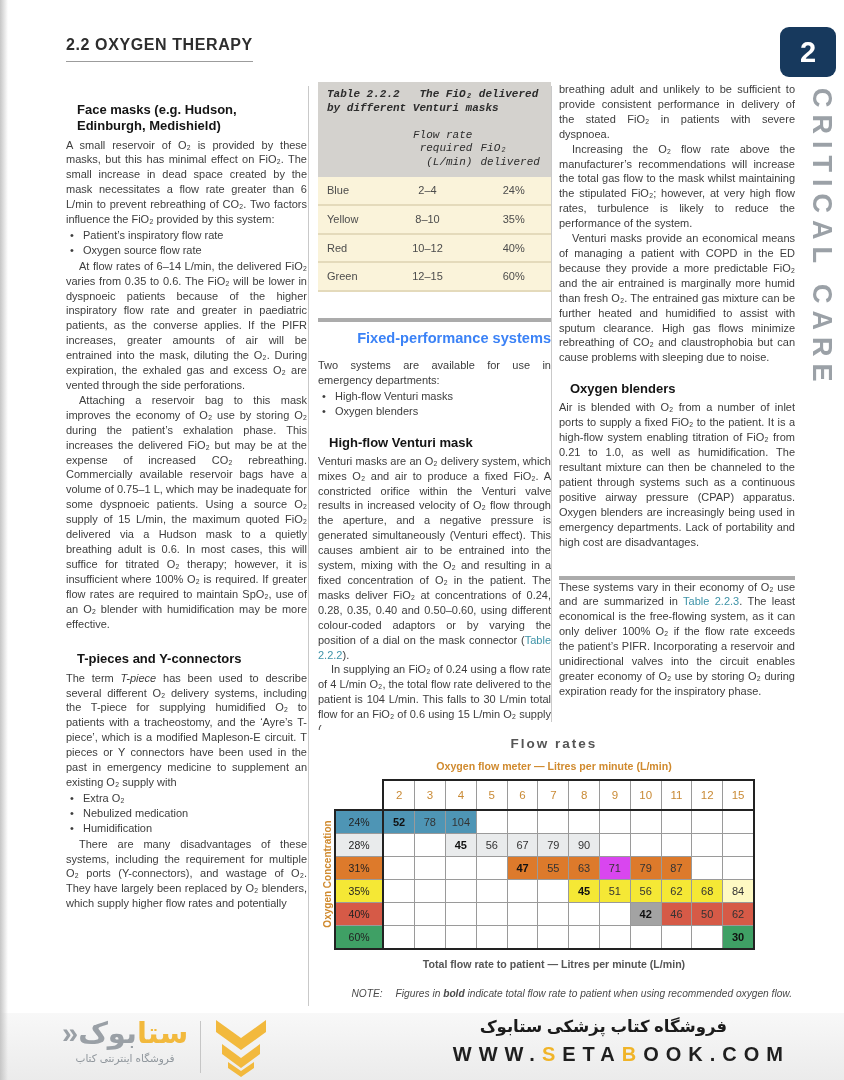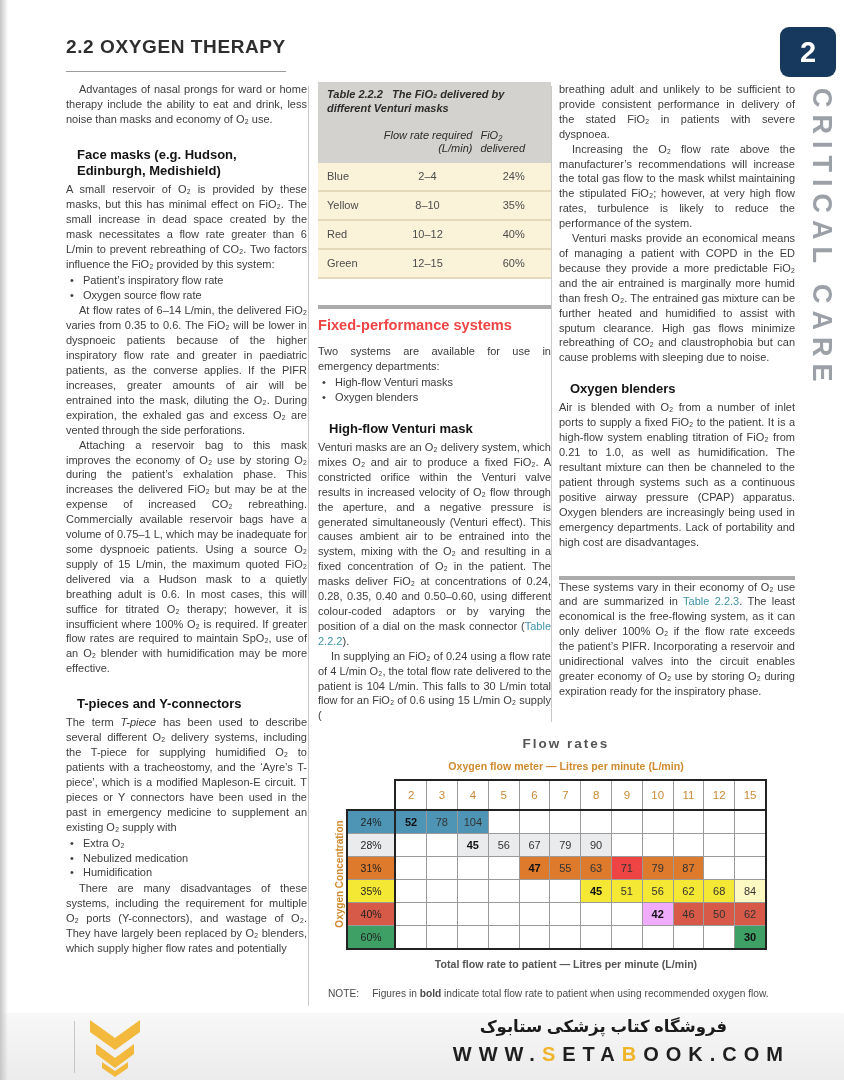--- a/index.html
+++ b/index.html
@@ -4,77 +4,77 @@
 <style>
   html,body{margin:0;padding:0;}
   body{
     width:844px;height:1080px;position:relative;overflow:hidden;background:#ffffff;
     font-family:"Liberation Sans","DejaVu Sans",sans-serif;color:#3d3d3d;
   }
   .edge-left{position:absolute;left:0;top:0;width:8px;height:1080px;
     background:linear-gradient(90deg,#c6c6c6,rgba(255,255,255,0));z-index:5;}
   
   .page-header{position:absolute;left:66px;top:36px;z-index:2;}
-  .header-title{font-size:19px;font-weight:bold;letter-spacing:.6px;color:#2e2e2e;
-    display:inline-block;padding-bottom:13px;border-bottom:1.5px solid #9c9c9c;}
+  .header-title{font-size:16px;font-weight:bold;letter-spacing:.6px;color:#2e2e2e;
+    display:inline-block;padding-bottom:7px;border-bottom:1.5px solid #9c9c9c;}
   .chapter-badge{position:absolute;left:780px;top:27px;width:56px;height:50px;background:#17395d;
     border-radius:9px;color:#fff;font-size:29px;font-weight:bold;display:flex;align-items:center;justify-content:center;z-index:3;}
   .side-tab{position:absolute;left:837px;top:88px;transform:rotate(90deg);transform-origin:top left;
     font-size:27px;font-weight:bold;color:#9ba1a7;letter-spacing:7px;white-space:nowrap;z-index:2;}
   
   .col{position:absolute;top:82px;font-size:11px;line-height:14.9px;text-align:justify;overflow:hidden;}
   #col1{left:66px;width:241px;height:932px;}
   #col2{left:318px;width:233px;height:648px;}
   #col3{left:559px;width:236px;height:648px;}
   .vdiv{position:absolute;width:1px;background:#c9c9c9;}
   #vdiv1{left:308px;top:86px;height:920px;}
   #vdiv2{left:551px;top:86px;height:636px;}
   p{margin:0;}
   .ind{text-indent:13px;}
   .subhead{font-size:13px;font-weight:bold;color:#141414;margin:20px 11px 3px;line-height:1.25;text-align:left;}
   .subhead.tight{margin-top:16px;}
   .section-rule{height:4px;background:#ababab;margin-top:26px;}
-  .section-head{color:#ef4444;font-size:14.6px;font-weight:bold;margin:8px 0 10px;line-height:1.2;text-align:left;}
+  .section-head{color:#3b82f6;font-size:14.6px;font-weight:bold;margin:8px 0 10px;line-height:1.2;text-align:right;}
   ul.dots{list-style:none;margin:1px 0;padding:0;}
   ul.dots li{padding-left:17px;position:relative;text-align:left;}
   ul.dots li::before{content:"•";position:absolute;left:4px;top:0;color:#3d3d3d;}
   .xref{color:#3e93a8;}
   .it{font-style:italic;}
   
   .t222{width:100%;border-collapse:collapse;margin-bottom:2px;}
   .t222-title{background:#b28e2b;color:#ffffff;font-weight:bold;font-size:11.6px;line-height:1.35;
     padding:6px 9px 7px;text-align:left;}
   .t222 thead td{background:#d4d2ce;font-style:italic;font-size:11px;color:#2c2c2c;
-    padding:6px 4px 7px;vertical-align:bottom;line-height:1.25;}
+    padding:6px 4px 7px;vertical-align:bottom;line-height:1.25;font-family:Liberation Mono, monospace;}
   .t222 tbody td{background:#faf3da;font-size:11px;color:#4c4c4c;padding:6px 4px;border-top:2px solid #e4dabb;}
   .t222 tbody tr:first-child td{border-top:none;}
   .t222 td:first-child{padding-left:9px;width:26%;}
   .t222 td:nth-child(2){text-align:center;width:42%;}
   .t222 td:nth-child(3){text-align:center;width:32%;}
   .t222 tbody{border-bottom:2px solid #e4dabb;}
   
-  #figure{position:absolute;left:328px;top:736px;width:476px;z-index:2;}
+  #figure{position:absolute;left:316px;top:736px;width:476px;z-index:2;}
   .fig-title{text-align:center;font-weight:bold;color:#555;font-size:13.5px;letter-spacing:2px;}
   .fig-xtop{text-align:center;color:#d08a2e;font-weight:bold;font-size:10.6px;margin:9px 0 7px;}
   .grid-wrap{position:relative;margin-left:18px;width:421px;}
   .ylabel{position:absolute;left:-96px;top:88px;width:180px;height:14px;line-height:14px;text-align:center;
     transform:rotate(-90deg);color:#d08a2e;font-weight:bold;font-size:10px;}
   table.flowgrid{border-collapse:collapse;}
   .flowgrid td{border:1px solid #9a9a9a;width:31px;height:22px;text-align:center;font-size:11px;color:#333;padding:0;}
   .flowgrid td.corner{border:none;background:transparent;width:48px;}
   .flowgrid tr:first-child td{height:28px;color:#c98a35;font-size:11.5px;border-top:2px solid #222;border-bottom:2px solid #222;}
   .flowgrid tr:first-child td.corner{border:none;}
   .flowgrid tr:first-child td:nth-child(2){border-left:2px solid #222;}
   .flowgrid td:last-child{border-right:2px solid #222;}
   .flowgrid tr:last-child td{border-bottom:2px solid #222;}
   .flowgrid tr:nth-child(2) td{border-top:2px solid #222;}
   .flowgrid td.rowlabel{border-left:2px solid #222;border-right:2px solid #222;width:48px;font-size:10.5px;color:#222;}
   .flowgrid td.bold{font-weight:bold;color:#111;}
   .fig-xbottom{text-align:center;color:#555;font-size:10.6px;font-weight:600;margin-top:8px;}
-  .fig-note{font-size:10.2px;color:#4a4a4a;margin-top:18px;text-align:left;}
+  .fig-note{font-size:10.2px;color:#4a4a4a;margin-top:18px;text-align:right;font-style:italic;}
   .note-label{margin-right:13px;}
   .fig-caption{font-size:10.8px;margin-top:13px;color:#3c3c3c;text-align:left;}
   .cap-label{font-weight:bold;margin-right:6px;}
   .cap-title{font-weight:bold;}
   .cap-src{color:#4f4f4f;}
   
   .footer-band{position:absolute;left:0;top:1013px;width:844px;height:67px;
     background:linear-gradient(180deg,#f8f8f8,#ebebeb);z-index:4;}
   .brand{position:absolute;left:62px;top:1019px;display:flex;align-items:flex-start;z-index:6;}
   .wordmark-area{text-align:center;}
@@ -100,21 +100,20 @@
 
 <div class="chapter-badge">
   <span>2</span>
 </div>
 <div class="side-tab">CRITICAL CARE</div>
 
 <div class="vdiv" id="vdiv1"></div>
 <div class="vdiv" id="vdiv2"></div>
 
 <div class="col" id="col1">
-  <p class="ind">Advantages of nasal prongs for ward or home therapy include the ability to eat and drink, less noise than masks and economy of O₂ use.</p>
   <div class="subhead">Face masks (e.g. Hudson, Edinburgh, Medishield)</div>
   <p>A small reservoir of O₂ is provided by these masks, but this has minimal effect on FiO₂. The small increase in dead space created by the mask necessitates a flow rate greater than 6 L/min to prevent rebreathing of CO₂. Two factors influence the FiO₂ provided by this system:</p>
   <ul class="dots">
     <li>Patient’s inspiratory flow rate</li>
     <li>Oxygen source flow rate</li>
   </ul>
   <p class="ind">At flow rates of 6–14 L/min, the delivered FiO₂ varies from 0.35 to 0.6. The FiO₂ will be lower in dyspnoeic patients because of the higher inspiratory flow rate and greater in paediatric patients, as the converse applies. If the PIFR increases, greater amounts of air will be entrained into the mask, diluting the O₂. During expiration, the exhaled gas and excess O₂ are vented through the side perforations.</p>
   <p class="ind">Attaching a reservoir bag to this mask improves the economy of O₂ use by storing O₂ during the patient’s exhalation phase. This increases the delivered FiO₂ but may be at the expense of increased CO₂ rebreathing. Commercially available reservoir bags have a volume of 0.75–1 L, which may be inadequate for some dyspnoeic patients. Using a source O₂ supply of 15 L/min, the maximum quoted FiO₂ delivered via a Hudson mask to a quietly breathing adult is 0.6. In most cases, this will suffice for titrated O₂ therapy; however, it is insufficient where 100% O₂ is required. If greater flow rates are required to maintain SpO₂, use of an O₂ blender with humidification may be more effective.</p>
   <div class="subhead">T-pieces and Y-connectors</div>
   <p><span>The term </span><span class="it">T-piece</span><span> has been used to describe several different O₂ delivery systems, including the T-piece for supplying humidified O₂ to patients with a tracheostomy, and the ‘Ayre’s T-piece’, which is a modified Mapleson-E circuit. T pieces or Y connectors have been used in the past in emergency medicine to supplement an existing O₂ supply with</span></p>
@@ -238,21 +237,21 @@
           </tr>
           <tr>
             <td class="rowlabel" style="background:#dd7a2b">31%</td>
             <td class="cell"></td>
             <td class="cell"></td>
             <td class="cell"></td>
             <td class="cell"></td>
             <td class="cell filled bold" style="background:#dd7a2b">47</td>
             <td class="cell filled" style="background:#dd7a2b">55</td>
             <td class="cell filled" style="background:#dd7a2b">63</td>
-            <td class="cell filled" style="background:#ef4444">71</td>
+            <td class="cell filled" style="background:#d946ef">71</td>
             <td class="cell filled" style="background:#dd7a2b">79</td>
             <td class="cell filled" style="background:#dd7a2b">87</td>
             <td class="cell"></td>
             <td class="cell"></td>
           </tr>
           <tr>
             <td class="rowlabel" style="background:#f5e835">35%</td>
             <td class="cell"></td>
             <td class="cell"></td>
             <td class="cell"></td>
@@ -269,21 +268,21 @@
           <tr>
             <td class="rowlabel" style="background:#d65a47">40%</td>
             <td class="cell"></td>
             <td class="cell"></td>
             <td class="cell"></td>
             <td class="cell"></td>
             <td class="cell"></td>
             <td class="cell"></td>
             <td class="cell"></td>
             <td class="cell"></td>
-            <td class="cell filled bold" style="background:#f0abfc">42</td>
+            <td class="cell filled bold" style="background:#a3a3a3">42</td>
             <td class="cell filled" style="background:#d65a47">46</td>
             <td class="cell filled" style="background:#d65a47">50</td>
             <td class="cell filled" style="background:#d65a47">62</td>
           </tr>
           <tr>
             <td class="rowlabel" style="background:#3fa065">60%</td>
             <td class="cell"></td>
             <td class="cell"></td>
             <td class="cell"></td>
             <td class="cell"></td>
@@ -300,20 +299,24 @@
       </table>
   </div>
   <div class="fig-xbottom">Total flow rate to patient — Litres per minute (L/min)</div>
   <div class="fig-note"><span class="note-label">NOTE:</span><span>Figures in </span><b>bold</b><span> indicate total flow rate to patient when using recommended oxygen flow.</span></div>
   <div class="fig-caption"><span class="cap-label">FIG. 2.2.2</span><span class="cap-title">Flow rates through Venturi masks.</span> <span class="cap-src">(From Intersurgical IS10.22-Venturi-valve-Intersurgical-</span></div>
 </div>
 
 <div class="footer-band"></div>
 
 <div class="brand">
+  <div class="wordmark-area">
+    <div class="wordmark"><span class="wm-yellow">ستا</span><span class="wm-gray">بوک</span><span class="wm-gray">«</span></div>
+    <div class="brand-sub">فروشگاه اینترنتی کتاب</div>
+  </div>
   <div class="brand-divider"></div>
   <svg class="chevron-icon" width="56" height="58" viewBox="0 0 56 58">
     <path d="M3 1 L28 19 L53 1 L53 13 L28 31 L3 13 Z" fill="#f2b93d"></path>
     <path d="M9 25 L28 39 L47 25 L47 35 L28 49 L9 35 Z" fill="#f2b93d"></path>
     <path d="M15 43 L28 52 L41 43 L41 49 L28 58 L15 49 Z" fill="#f2b93d"></path>
   </svg>
 </div>
 
 <div class="store-info">
   <div class="store-title">فروشگاه کتاب پزشکی ستابوک</div>

